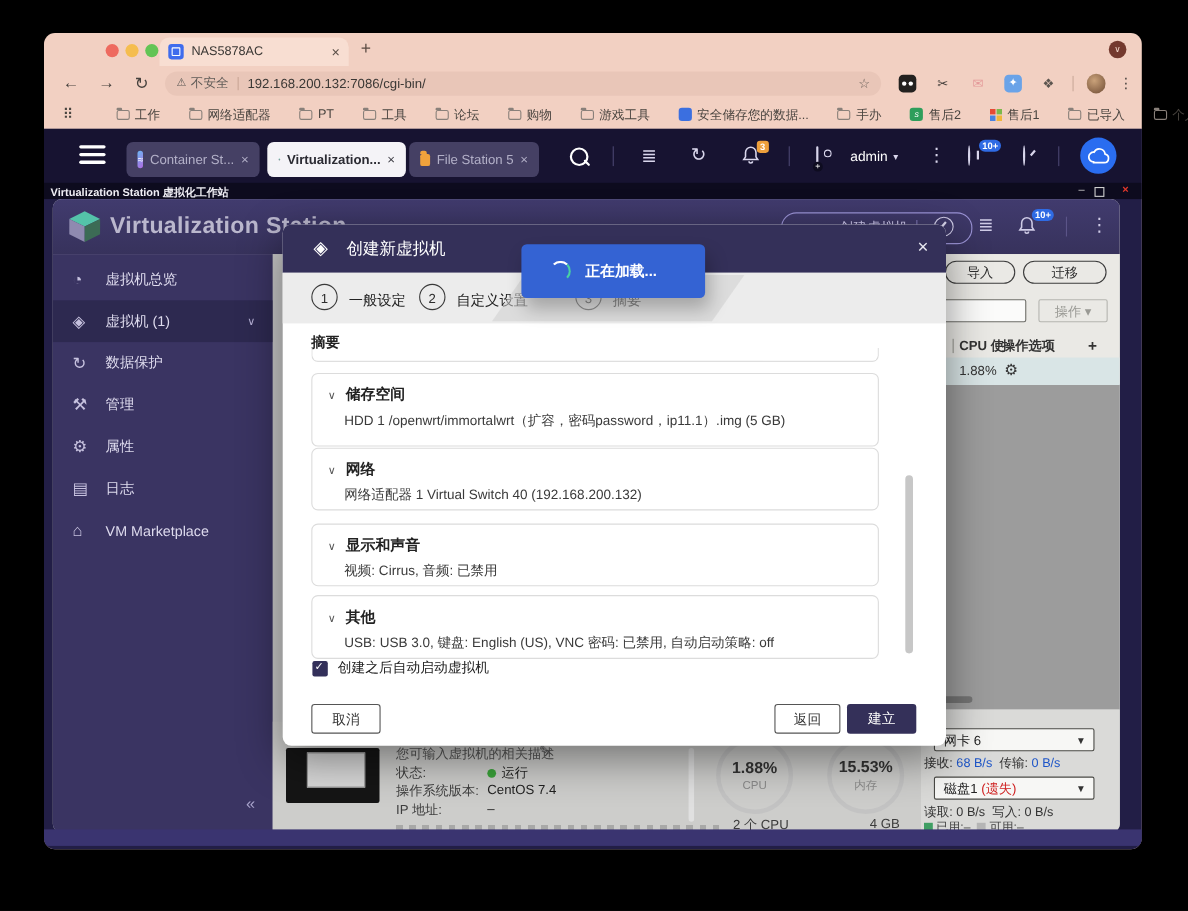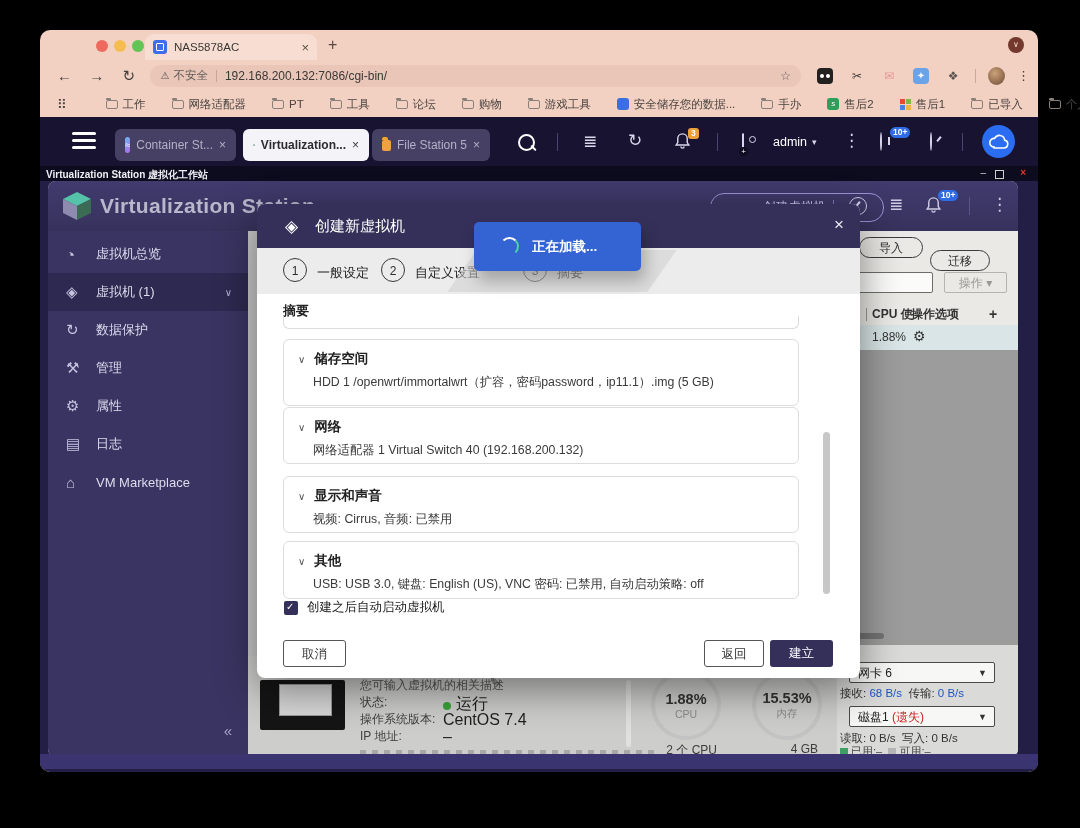--- a/index.html
+++ b/index.html
@@ -126,21 +126,21 @@
   .statline{position:absolute;left:3px;font-size:11.5px;color:#333;white-space:nowrap;}
   .bluev{color:#1d55c8;}
   .redv{color:#cf2020;}
   .sqg{display:inline-block;width:8px;height:8px;background:#3f9e63;vertical-align:-1px;}
   .sqgr{display:inline-block;width:8px;height:8px;background:#b5b5b5;vertical-align:-1px;}
   
   .details{position:absolute;left:0;top:425px;width:589px;height:101px;background:#cdcdcb;}
   .thumb{position:absolute;left:12px;top:24px;width:85px;height:50px;background:#151515;border-radius:2px;}
   .thumb::after{content:"";position:absolute;left:19px;top:4px;width:51px;height:30px;background:#d8d8d8;border:1px solid #9a9a9a;}
   .dl{position:absolute;font-size:12px;color:#3f3f3f;white-space:nowrap;}
-  .dv{position:absolute;font-size:16px;color:#1f1f1f;white-space:nowrap;}
+  .dv{position:absolute;font-size:12px;color:#1f1f1f;white-space:nowrap;}
   .dot{display:inline-block;width:8px;height:8px;border-radius:50%;background:#3aa33a;margin-right:5px;vertical-align:-1px;}
   .clipline{position:absolute;left:112px;top:94px;width:300px;height:5px;opacity:.55;
     background:repeating-linear-gradient(90deg,#8a8a8a 0 6px,transparent 6px 12px);}
   .vscrollthin{position:absolute;left:378px;top:24px;width:5px;height:67px;background:#e0e0e0;border-radius:3px;}
   .gauge{position:absolute;width:62px;height:62px;border:4px solid #c3c3c3;border-radius:50%;top:14px;
     display:flex;flex-direction:column;align-items:center;justify-content:center;}
   .gauge .pct{font-size:14.5px;font-weight:bold;color:#333;}
   .gauge .cap{font-size:10.5px;color:#8a8a8a;margin-top:1px;}
   .gsub{position:absolute;top:86px;font-size:12px;color:#3c3c3c;width:70px;text-align:right;}
   .taskbar{position:absolute;left:0;bottom:3px;width:100%;height:15px;background:#3a3470;}
@@ -402,21 +402,21 @@
             <span class="lbl">VM Marketplace</span>
           </div>
         <span class="collapse">«</span>
       </div>
 
       <div class="vsmain">
 
         <div class="rpanel">
           <div class="rp-top">
             <span class="pill" style="left:22px;top:6px;width:64px">导入</span>
-            <span class="pill" style="left:93px;top:19px;width:60px">迁移</span>
+            <span class="pill" style="left:93px;top:6px;width:76px">迁移</span>
             <div class="searchbox">搜索</div>
             <div class="actionbox"><span>操作</span> ▾</div>
             <div class="thead">
               <span class="vln"></span>
               <span class="abs" style="left:35px">CPU 使</span>
               <span class="abs" style="left:74px">操作选项</span>
               <span class="abs" style="left:152px;font-size:14px">+</span>
             </div>
             <div class="trow">
               <span class="abs" style="left:35px;top:5px">1.88%</span>

